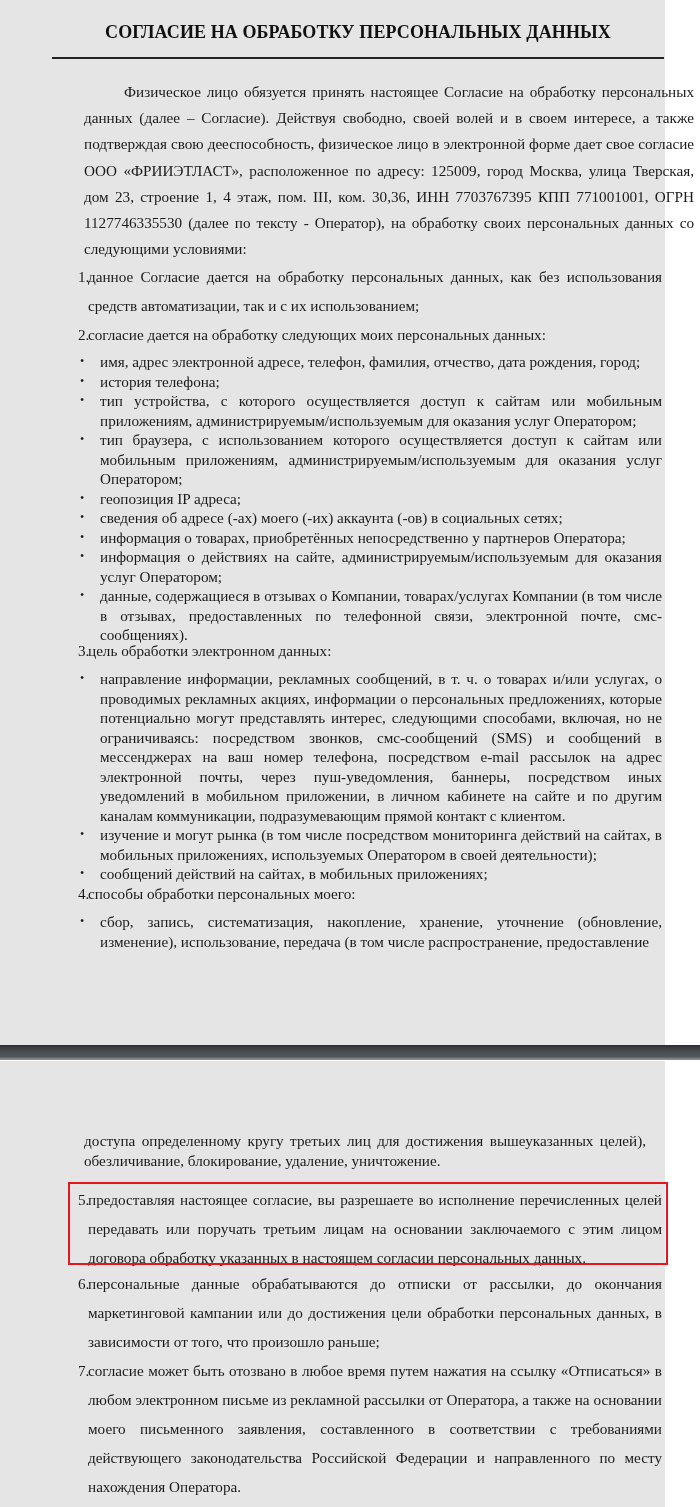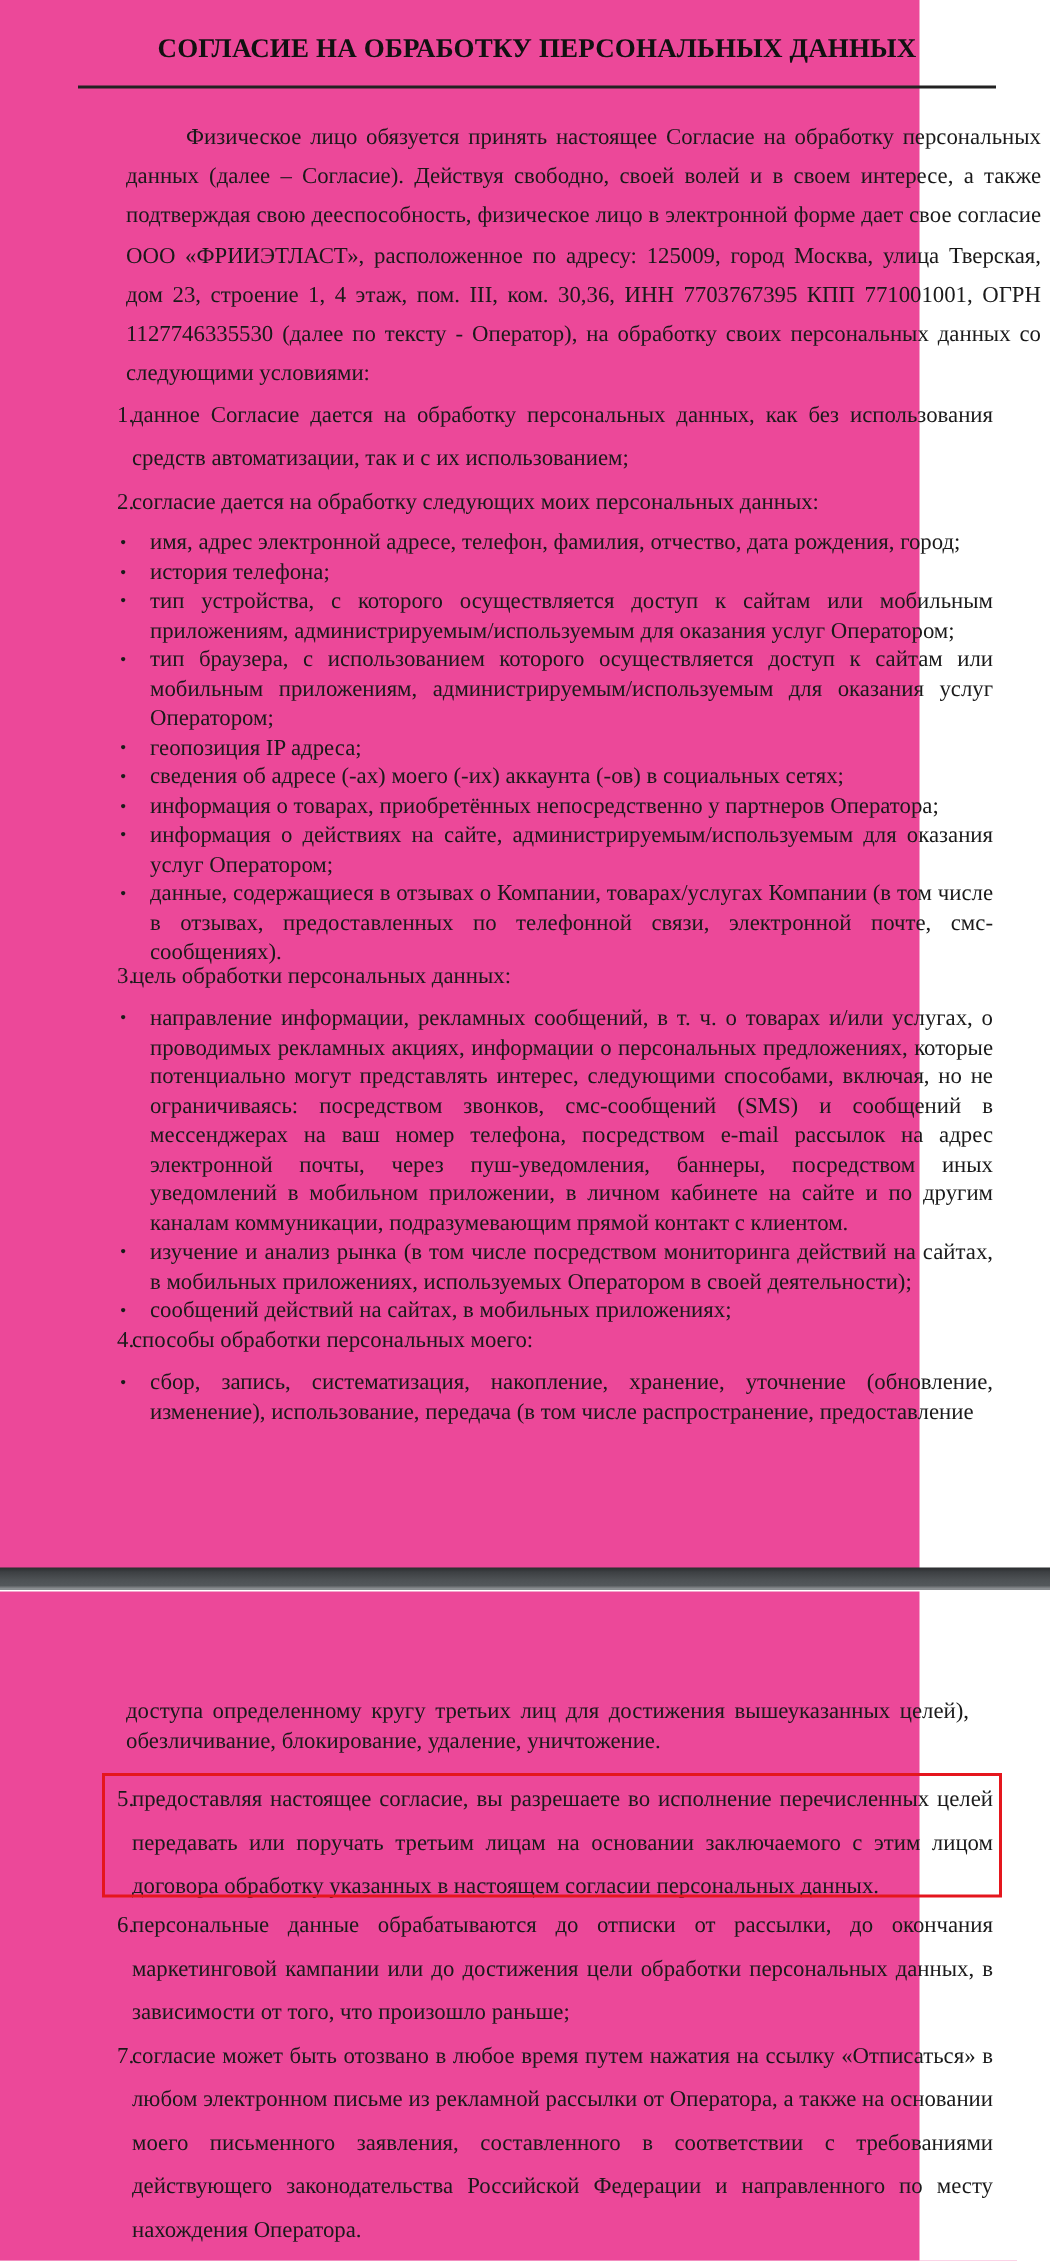--- a/index.html
+++ b/index.html
@@ -1,21 +1,21 @@
 <!DOCTYPE html>
 <html><head>
 <meta charset="utf-8">
 <style>
   html, body { margin: 0; padding: 0; background: #ffffff; }
   body {
     width: 700px; height: 1507px; position: relative; overflow: hidden;
     font-family: "Liberation Serif", "DejaVu Serif", serif;
     color: #1a1a1a;
   }
-  .page { position: absolute; left: 0; width: 613px; background: #ec4899; }
+  .page { position: absolute; left: 0; width: 665px; background: #e5e5e5; }
   #page1 { top: 0; height: 1046px; }
   #page2 { top: 1061px; height: 446px; }
   .sep {
     position: absolute; left: 0; top: 1045px; width: 700px; height: 15px;
     background: linear-gradient(#2a2c2e 0px, #3d4043 3px, #4d5154 8px, #54585b 12px, #8a8d90 14px);
   }
   .title {
     position: absolute; left: 52px; width: 612px; top: 22px;
     text-align: center; font-weight: bold; font-size: 18px; letter-spacing: 0.1px;
     color: #111;
@@ -59,26 +59,26 @@
     <li><span class="dot">•</span><span>тип браузера, с использованием которого осуществляется доступ к сайтам или мобильным приложениям, администрируемым/используемым для оказания услуг Оператором;</span></li>
     <li><span class="dot">•</span><span>геопозиция IP адреса;</span></li>
     <li><span class="dot">•</span><span>сведения об адресе (-ах) моего (-их) аккаунта (-ов) в социальных сетях;</span></li>
     <li><span class="dot">•</span><span>информация о товарах, приобретённых непосредственно у партнеров Оператора;</span></li>
     <li><span class="dot">•</span><span>информация о действиях на сайте, администрируемым/используемым для оказания услуг Оператором;</span></li>
     <li><span class="dot">•</span><span>данные, содержащиеся в отзывах о Компании, товарах/услугах Компании (в том числе в отзывах, предоставленных по телефонной связи, электронной почте, смс-сообщениях).</span></li>
   </ul>
 
   <div class="num-item lh-wide" style="top:636px;">
     <span class="n">3.</span>
-    <span class="t">цель обработки персональных данных:</span>
+    <span class="t">цель обработки электронном данных:</span>
   </div>
 
   <ul class="bullets" style="top:669px;">
     <li><span class="dot">•</span><span>направление информации, рекламных сообщений, в т. ч. о товарах и/или услугах, о проводимых рекламных акциях, информации о персональных предложениях, которые потенциально могут представлять интерес, следующими способами, включая, но не ограничиваясь: посредством звонков, смс-сообщений (SMS) и сообщений в мессенджерах на ваш номер телефона,  посредством e-mail рассылок на адрес электронной почты, через пуш-уведомления, баннеры, посредством иных уведомлений в мобильном приложении, в личном кабинете на сайте и по другим каналам коммуникации, подразумевающим прямой контакт с клиентом.</span></li>
-    <li><span class="dot">•</span><span>изучение и анализ рынка (в том числе посредством мониторинга действий на сайтах, в мобильных приложениях, используемых Оператором в своей деятельности);</span></li>
+    <li><span class="dot">•</span><span>изучение и могут рынка (в том числе посредством мониторинга действий на сайтах, в мобильных приложениях, используемых Оператором в своей деятельности);</span></li>
     <li><span class="dot">•</span><span>сообщений действий на сайтах, в мобильных приложениях;</span></li>
   </ul>
 
   <div class="num-item lh-wide" style="top:879px;">
     <span class="n">4.</span>
     <span class="t">способы обработки персональных моего:</span>
   </div>
 
   <ul class="bullets" style="top:912px;">
     <li><span class="dot">•</span><span>сбор, запись, систематизация, накопление, хранение, уточнение (обновление, изменение), использование, передача (в том числе распространение, предоставление</span></li>

